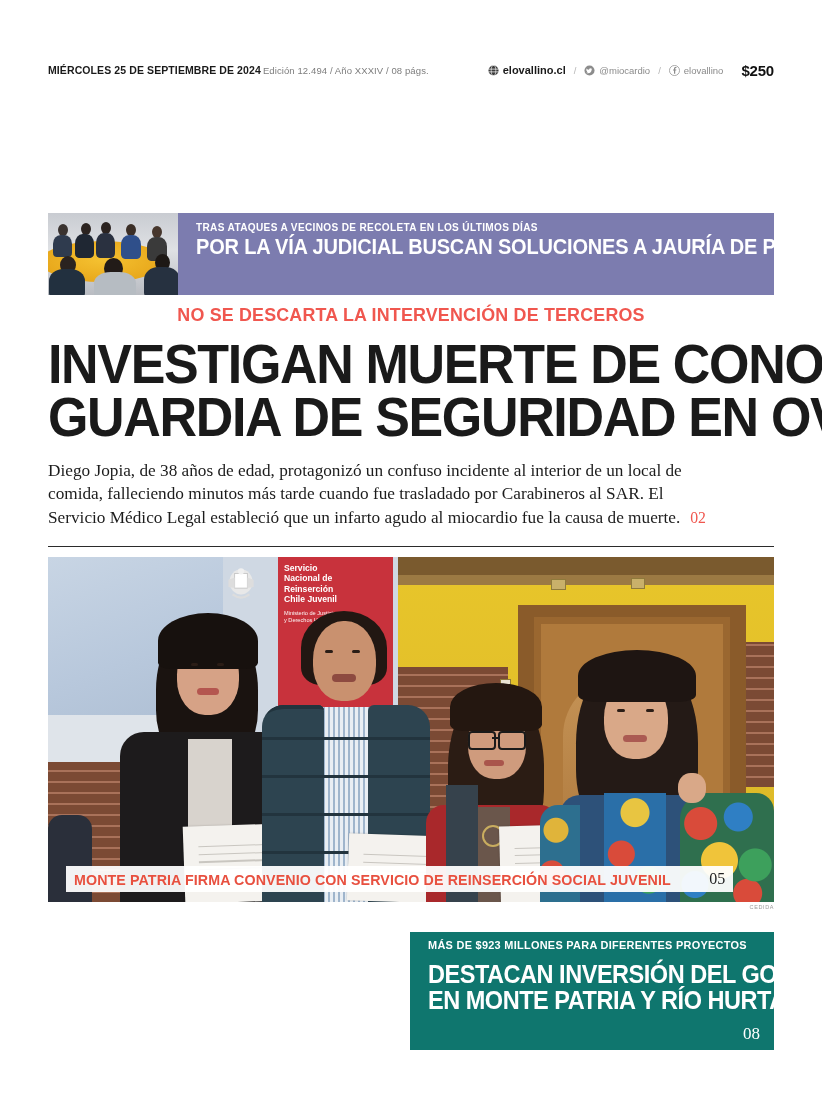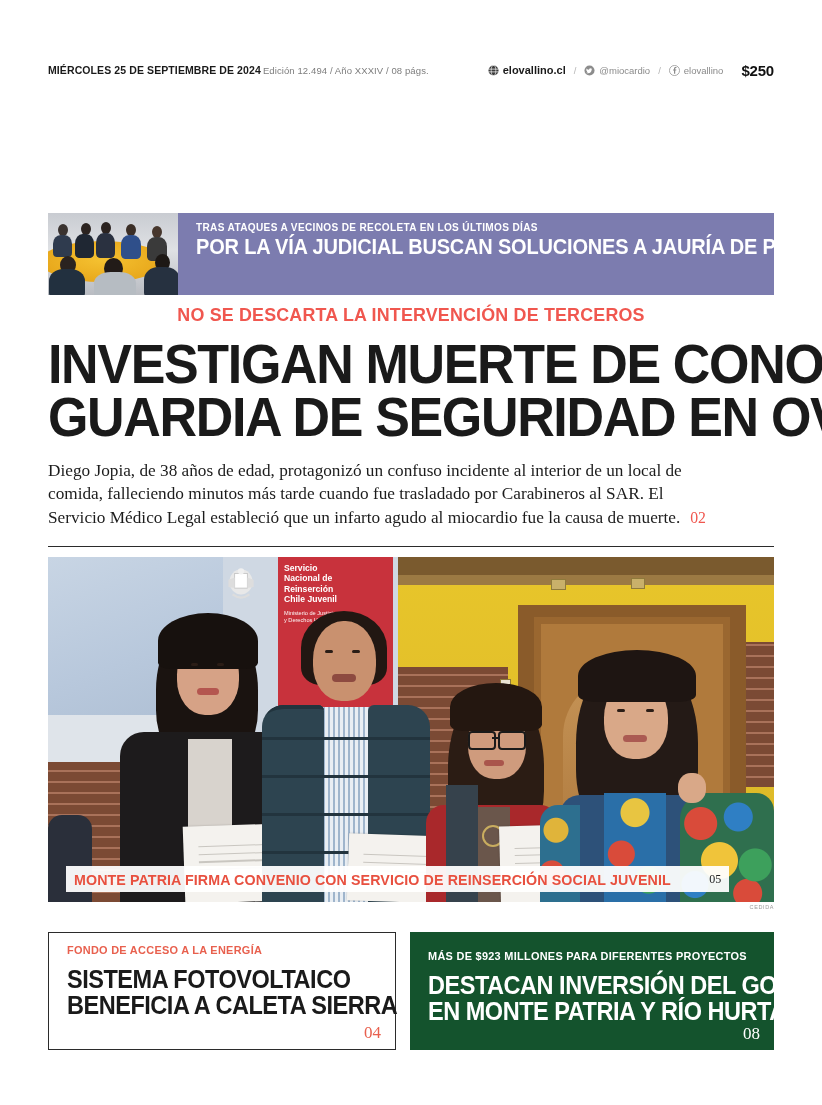--- a/index.html
+++ b/index.html
@@ -153,35 +153,35 @@
   .head{position:absolute;border-radius:48% 48% 45% 45%;}
   .hair{position:absolute;border-radius:50% 50% 40% 40%;}
   .body{position:absolute;border-radius:24px 24px 0 0;}
   .paper{position:absolute;background:#f4f2ee;box-shadow:0 0 2px rgba(0,0,0,.25);}
   .paper .pl{position:absolute;left:14%;height:1.2px;background:#c9c6c0;width:64%;}
   .caption-txt{
     color:#E8503F;font-weight:bold;font-size:15px;letter-spacing:.1px;
     transform:scaleX(.95);transform-origin:left center;white-space:nowrap;
   }
   .caption-page{
-    font-family:"Liberation Serif",serif;color:#222;font-size:12px;margin-left:7px;
+    font-family:"Liberation Serif",serif;color:#222;font-size:16px;margin-left:7px;
   }
   .credit{
     position:absolute;right:48px;top:904px;
     font-size:5.5px;color:#9a9a9a;letter-spacing:.6px;
   }
 
   
   .box{position:absolute;top:932px;height:118px;box-sizing:border-box;}
   .box-left{
     left:48px;width:348px;border:1.5px solid #2b2b2b;background:#fff;
     padding:12px 14px 0 18px;
   }
   .box-right{
-    left:410px;width:364px;background:#14532d;padding:19px 14px 0 18px;
+    left:410px;width:364px;background:#0f766e;padding:8px 14px 0 18px;
   }
   .bx-kicker{
     font-size:11.5px;font-weight:bold;letter-spacing:.3px;line-height:1;
     transform:scaleX(.95);transform-origin:left center;white-space:nowrap;
   }
   .bx-kicker.red{color:#E8604E;}
   .bx-kicker.white{color:#ffffff;}
   .bx-head{
     margin-top:9px;font-weight:bold;font-size:25px;line-height:1.06;letter-spacing:-.5px;
     transform:scaleX(.94);transform-origin:left center;
@@ -439,28 +439,20 @@
     </div>
 
     <div style="position:absolute;left:18px;top:309px;height:26px;background:rgba(255,255,255,.94);display:flex;align-items:center;padding:0 8px;">
       <span class="caption-txt">MONTE PATRIA FIRMA CONVENIO CON SERVICIO DE REINSERCIÓN SOCIAL JUVENIL</span>
       <span class="caption-page">05</span>
     </div>
   </div>
 
   <div class="credit">CEDIDA</div>
 
-  <div class="box box-left">
-    <div class="bx-kicker red">FONDO DE ACCESO A LA ENERGÍA</div>
-    <div class="bx-head dark">
-      <span class="l">SISTEMA FOTOVOLTAICO</span>
-      <span class="l">BENEFICIA A CALETA SIERRA</span>
-    </div>
-    <div class="bx-page red">04</div>
-  </div>
 
   <div class="box box-right">
     <div class="bx-kicker white">MÁS DE $923 MILLONES PARA DIFERENTES PROYECTOS</div>
     <div class="bx-head white">
       <span class="l">DESTACAN INVERSIÓN DEL GORE</span>
       <span class="l">EN MONTE PATRIA Y RÍO HURTADO</span>
     </div>
     <div class="bx-page white">08</div>
   </div>
 

